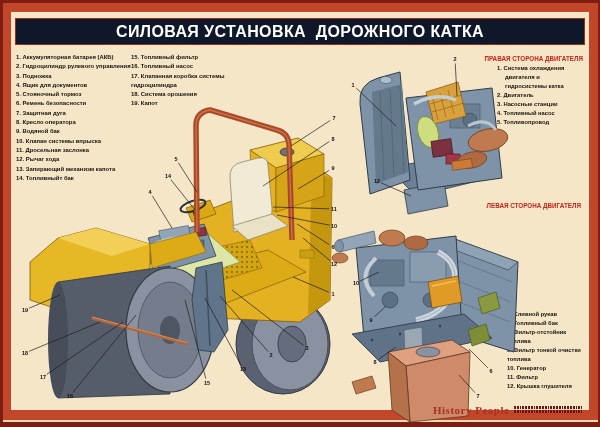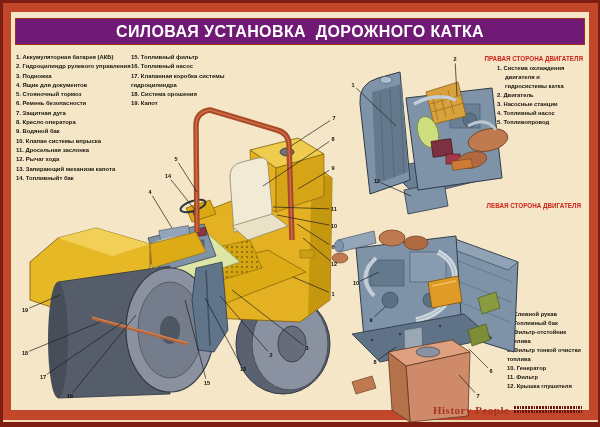--- a/index.html
+++ b/index.html
@@ -1,21 +1,21 @@
 <!DOCTYPE html>
 <html><head>
 <meta charset="utf-8">
 <style>
   html,body{margin:0;padding:0;}
   body{width:600px;height:427px;position:relative;overflow:hidden;background:#7e1d12;
        font-family:"Liberation Sans",sans-serif;}
   .frame{position:absolute;left:2.5px;right:2.5px;top:2.5px;bottom:5px;background:#c2472a;}
   .bottom-light{position:absolute;left:2.5px;right:2.5px;bottom:5px;height:2.5px;background:#f0dcb4;}
   .paper{position:absolute;left:11px;right:11px;top:12px;bottom:17px;background:#f4e6c7;}
-  .title-banner{position:absolute;left:15px;right:15px;top:18px;height:25px;background:#701a75;
+  .title-banner{position:absolute;left:15px;right:15px;top:18px;height:25px;background:#0f172a;
        border:1px solid #9e3018;display:flex;align-items:center;justify-content:center;}
   .title-banner span{color:#ffffff;font-weight:bold;font-size:16px;letter-spacing:.4px;white-space:pre;}
   .list{position:absolute;color:#17120b;font-weight:bold;font-size:5.9px;line-height:9.3px;}
   .list .item{padding:0;}
   .col1{left:16px;top:53px;width:118px;}
   .col2{left:131px;top:53px;width:100px;}
   .eng-head{position:absolute;color:#cc2418;font-weight:bold;font-size:6.3px;white-space:nowrap;}
   .eng-head.right{right:17px;top:55px;}
   .eng-head.left{right:19px;top:202px;}
   .engR{left:497px;top:64px;width:74px;font-size:5.8px;line-height:9px;}

